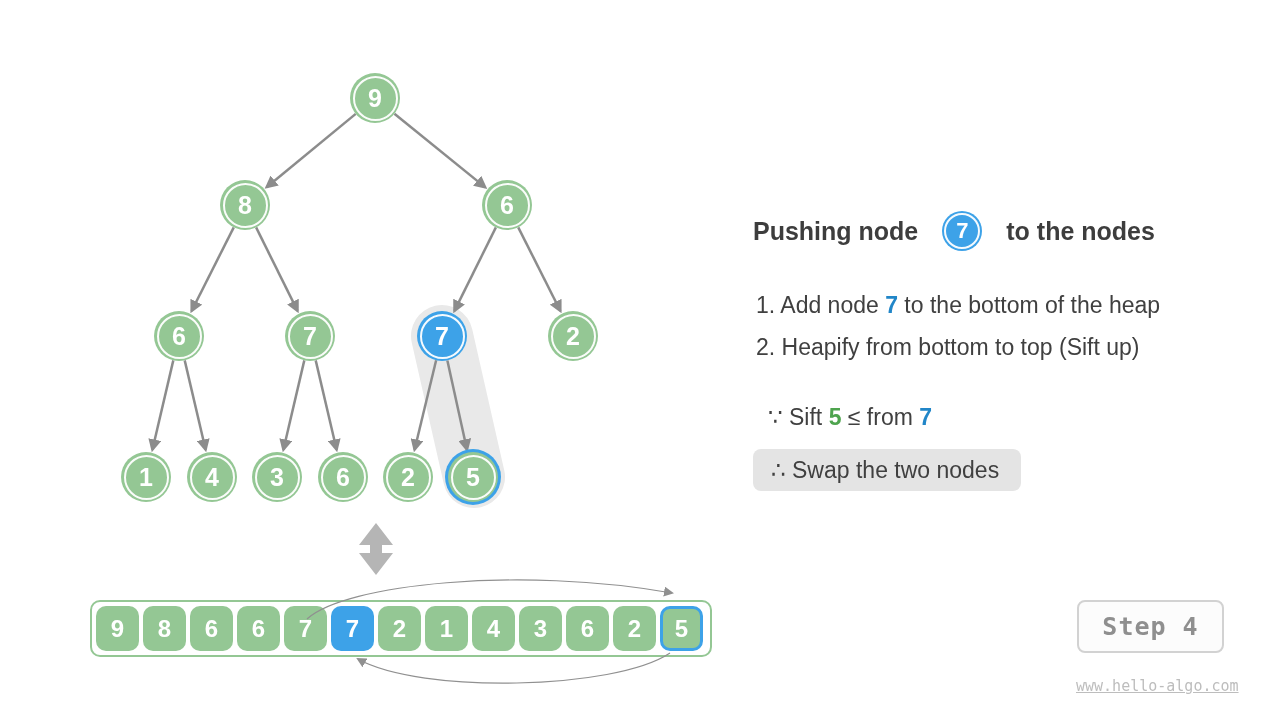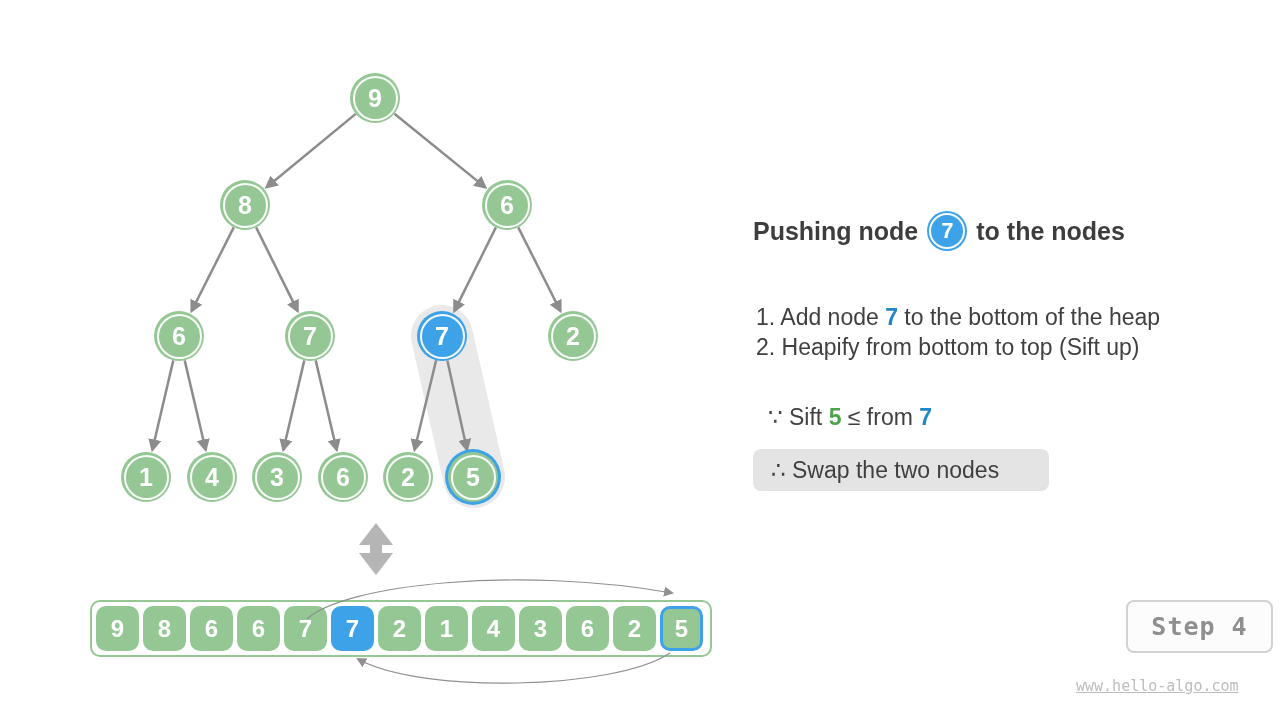--- a/index.html
+++ b/index.html
@@ -23,38 +23,38 @@
   #array-box{position:absolute;left:90px;top:600px;width:622px;height:57px;z-index:2;
              border:2px solid #94c794;border-radius:10px;box-sizing:border-box;
              display:flex;align-items:center;gap:4px;padding:3px 4px;}
   .acell{width:43px;height:45px;border-radius:10px;background:#94c794;color:#ffffff;
          font-weight:bold;font-size:24px;display:flex;align-items:center;justify-content:center;
          box-sizing:border-box;flex:none;}
   .acell.fill{background:#3da2e8;}
   .acell.ring{border:3px solid #3da2e8;}
 
   
-  .panel-title{position:absolute;left:753px;top:211px;z-index:2;display:flex;align-items:center;gap:9px;
+  .panel-title{position:absolute;left:753px;top:211px;z-index:2;display:flex;align-items:center;gap:24px;
                font-size:25px;font-weight:bold;color:#3d3d3d;white-space:nowrap;}
   .title-node{position:relative;width:40px;height:40px;border-radius:50%;background:#3da2e8;flex:none;
               display:flex;align-items:center;justify-content:center;color:#fff;font-size:22px;font-weight:bold;}
   .title-node::after{content:"";position:absolute;inset:2px;border:2px solid rgba(255,255,255,.95);border-radius:50%;}
   .step-line{position:absolute;z-index:2;font-size:23px;color:#404040;white-space:nowrap;}
-  #step-line-0{left:756px;top:304px;}
+  #step-line-0{left:756px;top:292px;}
   #step-line-1{left:756px;top:334px;}
   #because-line{left:768px;top:404px;}
-  .therefore-box{position:absolute;left:753px;top:449px;width:296px;height:42px;z-index:2;
+  .therefore-box{position:absolute;left:753px;top:449px;width:268px;height:42px;z-index:2;
                  background:#e4e4e4;border-radius:8px;display:flex;align-items:center;
                  padding-left:18px;box-sizing:border-box;font-size:23px;color:#404040;white-space:nowrap;}
   .seg-dark{color:#404040;}
   .seg-blue{color:#2186c8;font-weight:bold;}
   .seg-green{color:#4ea44e;font-weight:bold;}
 
   
-  .step-badge{position:absolute;left:1126px;top:600px;width:147px;height:53px;z-index:2;
+  .step-badge{position:absolute;left:1077px;top:600px;width:147px;height:53px;z-index:2;
               border:2px solid #d2d2d2;border-radius:8px;background:#fcfcfc;box-sizing:border-box;
               display:flex;align-items:center;justify-content:center;
               font-family:"DejaVu Sans Mono", monospace;font-size:25px;font-weight:bold;
               color:#8f8f8f;letter-spacing:1px;}
   .watermark{position:absolute;left:1076px;top:677px;z-index:2;
              font-family:"DejaVu Sans Mono", monospace;font-size:15px;color:#bdbdbd;white-space:nowrap;text-decoration:underline;}
 </style>
 </head>
 <body>
 

